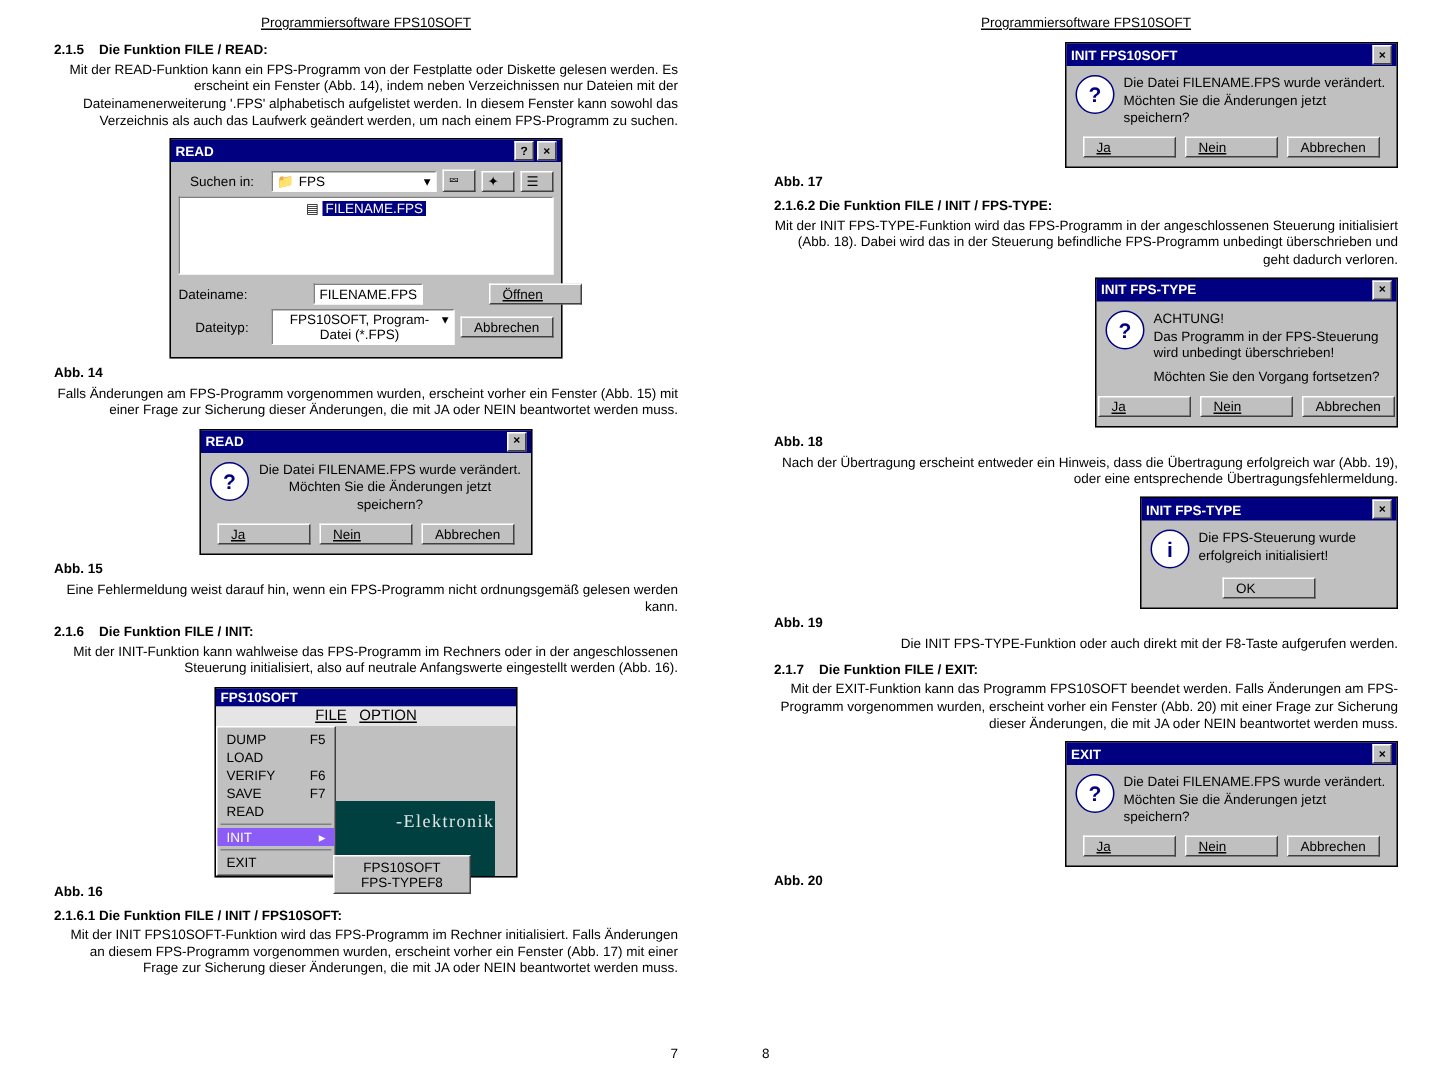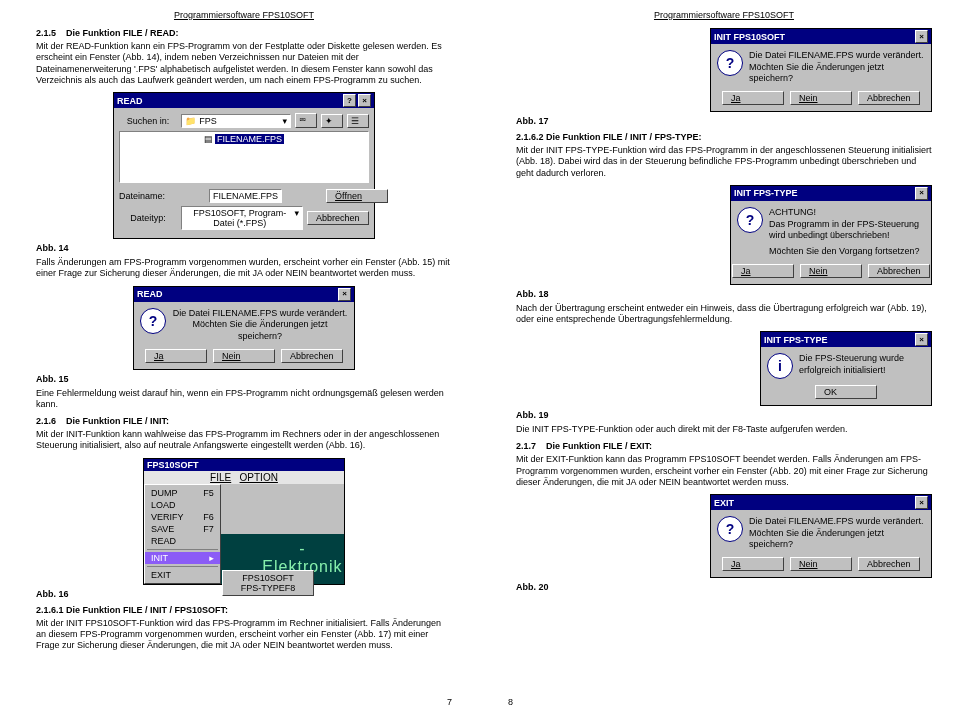--- a/index.html
+++ b/index.html
@@ -1,20 +1,20 @@
 <!DOCTYPE html>
 <html><head>
 <meta charset="utf-8">
 <style>
   body { margin:0; background:#ffffff; font-family: Arial, Helvetica, sans-serif; font-size:9px; color:#000; }
   .spread { display:flex; width:960px; height:713px; margin:0 auto; }
   .page { width:480px; padding:10px 28px 10px 36px; box-sizing:border-box; position:relative; }
   .running { text-align:center; font-size:9px; text-decoration:underline; margin-bottom:8px; }
   .sec-h { font-weight:bold; font-size:9px; margin:6px 0 3px; }
-  .body { font-size:9px; line-height:1.25; margin:0 0 6px; text-align:left; }
+  .body { font-size:9px; line-height:1.25; margin:0 0 6px; text-align:right; }
   .caption { font-weight:bold; font-size:9px; margin:4px 0 4px; }
   .pgnum { position:absolute; bottom:6px; font-size:9px; }
   .pgnum.left { right:28px; }
   .pgnum.right { left:28px; }
 
   
   .dlg { border:1px solid #000; background:#c0c0c0; font-family: Tahoma, Arial, sans-serif; font-size:9px; display:inline-block; }
   .titlebar { background:#000080; color:#fff; display:flex; align-items:center; justify-content:space-between; padding:1px 3px; font-weight:bold; font-size:9px;text-align:right; }
   .titlebar .closebox { width:11px; height:11px; background:#c0c0c0; border:1px solid #fff; border-right-color:#404040; border-bottom-color:#404040; display:flex; align-items:center; justify-content:center; font-size:8px; line-height:1; color:#000; }
   .dlg-body { padding:6px; display:flex; gap:6px; }
@@ -34,21 +34,21 @@
 
   
   .appwin { width:200px; }
   .menubar { background:#e5e5e5; padding:1px 3px; font-size:10px; }
   .menubar .u { text-decoration:underline; }
   .menu { background:#c0c0c0; border:1px solid #fff; border-right-color:#404040; border-bottom-color:#404040; padding:2px 0; width:78px; font-size:9px; }
   .menu .item { padding:1px 6px; display:flex; justify-content:space-between; }
   .menu .sep { border-top:1px solid #808080; margin:2px 2px; }
   .menu .hi { background:#8b5cf6; color:#fff; }
   .submenu { background:#c0c0c0; border:1px solid #fff; border-right-color:#404040; border-bottom-color:#404040; padding:2px 0; width:90px; font-size:9px; position:absolute; left:78px; top:86px; }
-  .workarea { background:#004040; color:#86efac; height:44px; padding:6px 0 0 40px; font-family: Liberation Sans, sans-serif; font-size:16px; letter-spacing:1px; }
+  .workarea { background:#004040; color:#e5e5e5; height:44px; padding:6px 0 0 40px; font-family: Liberation Serif, serif; font-size:12px; letter-spacing:1px; }
   .appflex { display:flex; position:relative;align-items:flex-end; }
 
   .centered { text-align:center; }
   .floatright { display:flex; justify-content:flex-end; }
   .mt4 { margin-top:4px; }
   .mt6 { margin-top:6px;gap:44px; }
 </style>
 </head>
 <body>
 

